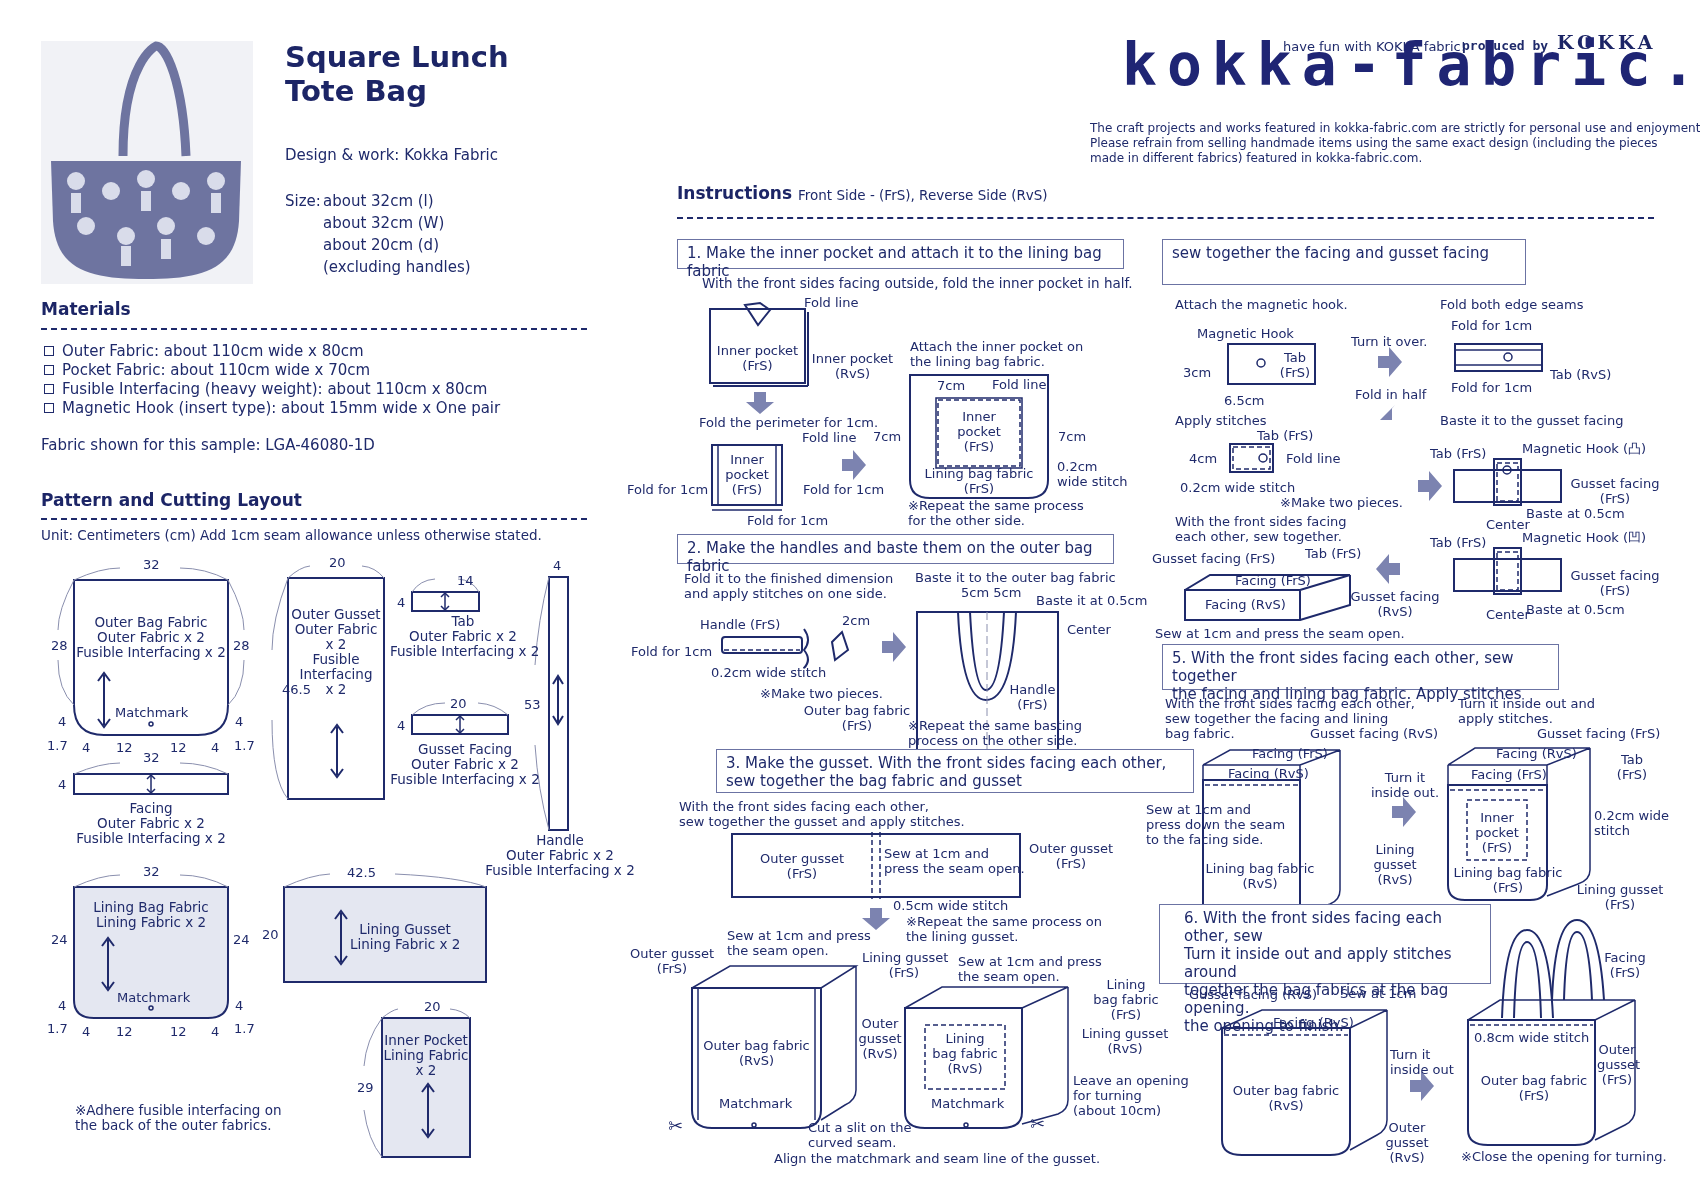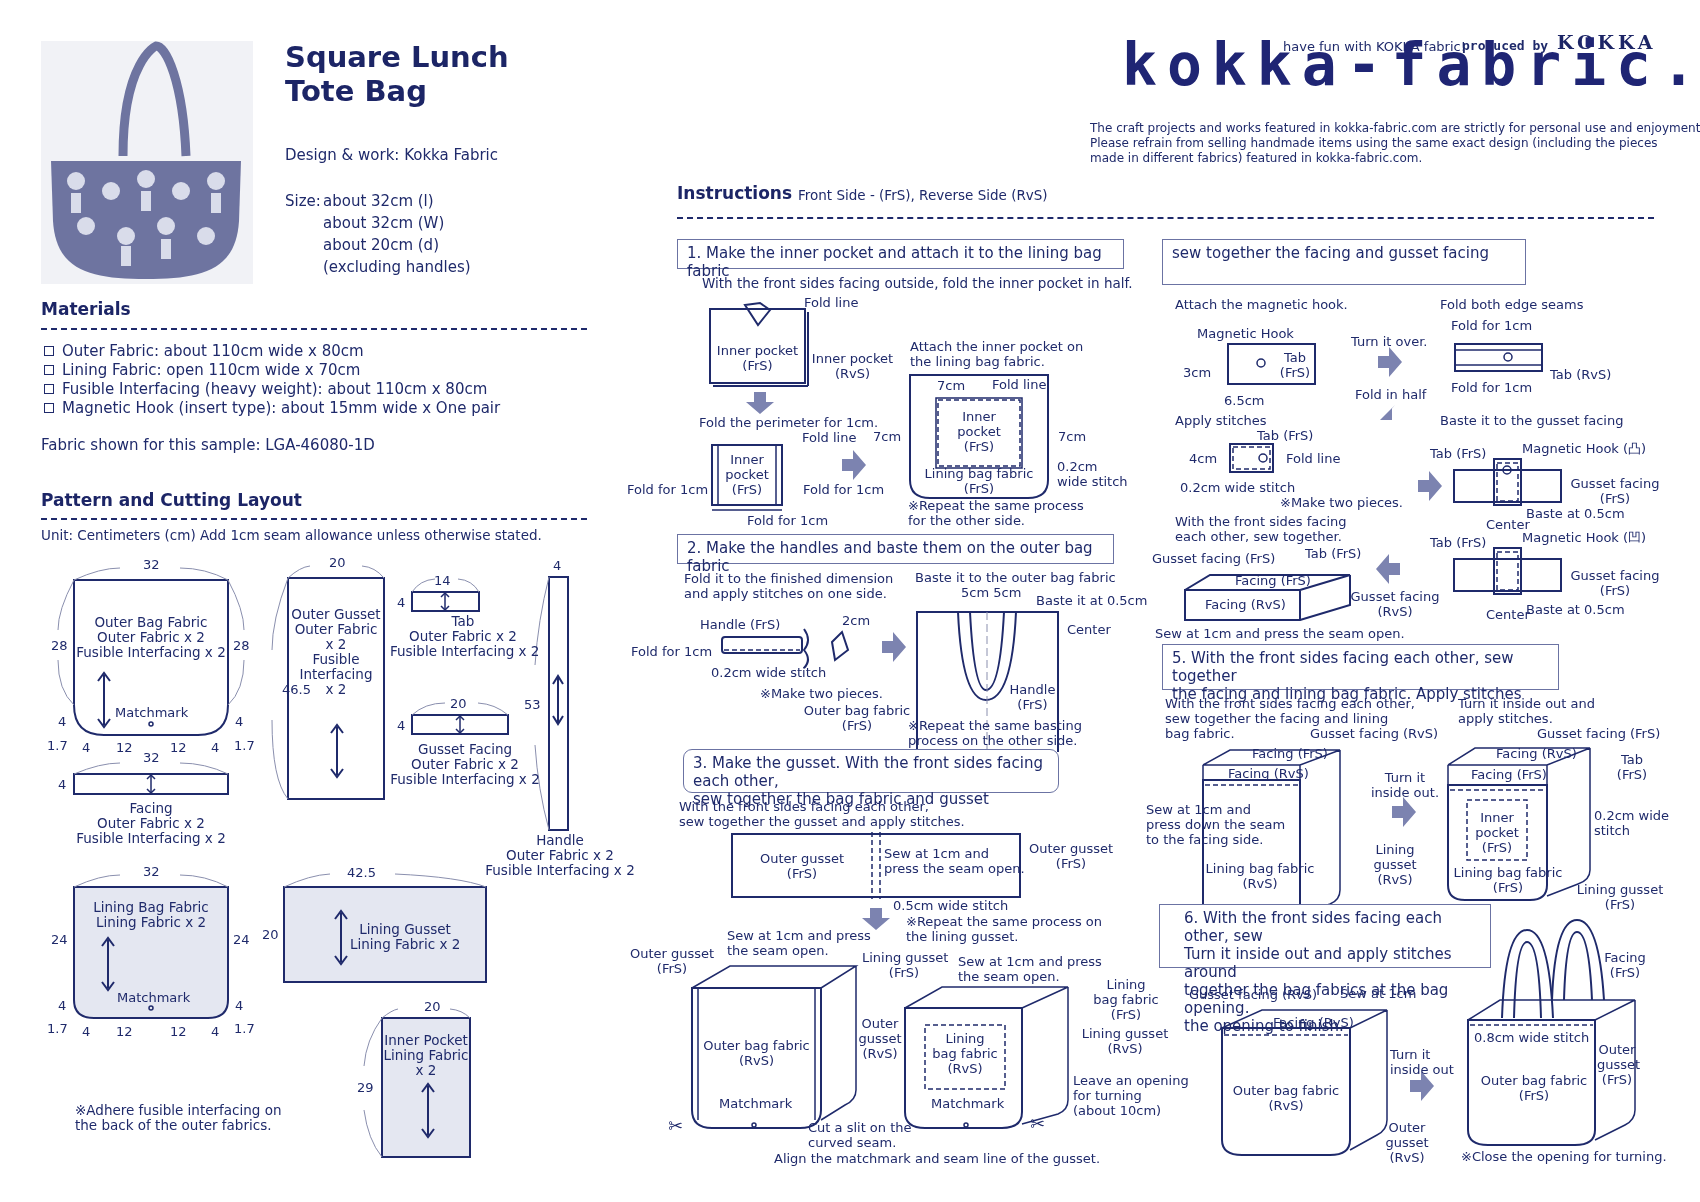--- a/index.html
+++ b/index.html
@@ -61,21 +61,21 @@
 <div class="t" style="left:1462px;top:38px;font-family:'DejaVu Sans Mono',monospace;font-weight:bold;font-size:13px;">produced by</div>
 <div class="t" style="left:1557px;top:35px;font-family:'DejaVu Serif',serif;font-weight:bold;font-size:19px;letter-spacing:4px;color:#1c2566;">KOKKA</div>
 <div class="t logo" style="left:1122px;top:58px;">kokka-fabric.com</div>
 <div class="t" style="left:1090px;top:121px;font-size:12px;line-height:14px;">The craft projects and works featured in kokka-fabric.com are strictly for personal use and enjoyment.</div>
 <div class="t" style="left:1090px;top:136px;font-size:12px;line-height:14px;">Please refrain from selling handmade items using the same exact design (including the pieces</div>
 <div class="t" style="left:1090px;top:151px;font-size:12px;line-height:14px;">made in different fabrics) featured in kokka-fabric.com.</div>
 
 <div class="t h2" style="left:41px;top:302px;">Materials</div>
 <div class="dash" style="left:41px;top:328px;width:546px;"></div>
 <div class="t mat" style="left:44px;top:342px;"><span style="display:inline-block;width:8px;height:8px;border:1px solid #1f2a6b;margin-right:8px;"></span><span>Outer Fabric: about 110cm wide x 80cm</span></div>
-<div class="t mat" style="left:44px;top:361px;"><span style="display:inline-block;width:8px;height:8px;border:1px solid #1f2a6b;margin-right:8px;"></span><span>Lining Fabric: open 110cm wide x 70cm</span></div>
+<div class="t mat" style="left:44px;top:361px;"><span style="display:inline-block;width:8px;height:8px;border:1px solid #1f2a6b;margin-right:8px;"></span><span>Pocket Fabric: about 110cm wide x 70cm</span></div>
 <div class="t mat" style="left:44px;top:380px;"><span style="display:inline-block;width:8px;height:8px;border:1px solid #1f2a6b;margin-right:8px;"></span><span>Fusible Interfacing (heavy weight): about 110cm x 80cm</span></div>
 <div class="t mat" style="left:44px;top:399px;"><span style="display:inline-block;width:8px;height:8px;border:1px solid #1f2a6b;margin-right:8px;"></span><span>Magnetic Hook (insert type): about 15mm wide x One pair</span></div>
 <div class="t mat" style="left:41px;top:436px;">Fabric shown for this sample: LGA-46080-1D</div>
 
 <div class="t h2" style="left:41px;top:493px;">Pattern and Cutting Layout</div>
 <div class="dash" style="left:41px;top:518px;width:546px;"></div>
 <div class="t" style="left:41px;top:528px;font-size:13.5px;">Unit: Centimeters (cm)  Add 1cm seam allowance unless otherwise stated.</div>
 
 <svg width="1700" height="1202">
 
@@ -157,21 +157,21 @@
 <div class="t" style="left:282px;top:682px;">46.5</div>
 <div class="t c" style="left:288px;top:607px;width:96px;font-size:13.5px;">
     <div>Outer Gusset</div>
     <div>Outer Fabric</div>
     <div>x 2</div>
     <div>Fusible</div>
     <div>Interfacing</div>
     <div>x 2</div>
   </div>
 
-<div class="t" style="left:434px;top:573px;">14</div>
+<div class="t" style="left:457px;top:573px;">14</div>
 <div class="t" style="left:397px;top:595px;">4</div>
 <div class="t c" style="left:390px;top:614px;width:146px;font-size:13.5px;">
     <div>Tab</div>
     <div>Outer Fabric x 2</div>
     <div>Fusible Interfacing x 2</div>
   </div>
 
 <div class="t" style="left:450px;top:696px;">20</div>
 <div class="t" style="left:397px;top:718px;">4</div>
 <div class="t c" style="left:390px;top:742px;width:150px;font-size:13.5px;">
@@ -341,21 +341,21 @@
 <div class="t" style="left:1067px;top:622px;">Center</div>
 <div class="t c" style="left:1005px;top:682px;width:55px;">
     <div>Handle</div>
     <div>(FrS)</div>
   </div>
 <div class="t" style="left:908px;top:718px;">
     <div>※Repeat the same basting</div>
     <div>process on the other side.</div>
   </div>
 
-<div class="stepbox" style="left:683px;top:749px;width:376px;height:44px;border-radius:9px;">
+<div class="stepbox" style="left:716px;top:749px;width:478px;height:44px;">
     <div>3. Make the gusset. With the front sides facing each other,</div>
     <div>sew together the bag fabric and gusset</div>
   </div>
 <div class="t" style="left:679px;top:799px;">
     <div>With the front sides facing each other,</div>
     <div>sew together the gusset and apply stitches.</div>
   </div>
 <div class="t c" style="left:732px;top:851px;width:140px;">
     <div>Outer gusset</div>
     <div>(FrS)</div>
@@ -574,21 +574,21 @@
   </div>
 <div class="t c" style="left:1453px;top:865px;width:110px;">
     <div>Lining bag fabric</div>
     <div>(FrS)</div>
   </div>
 <div class="t c" style="left:1570px;top:882px;width:100px;">
     <div>Lining gusset</div>
     <div>(FrS)</div>
   </div>
 
-<div class="stepbox" style="left:1159px;top:904px;width:332px;height:64px;padding-left:24px;">
+<div class="stepbox" style="left:1159px;top:904px;width:332px;height:80px;padding-left:24px;">
     <div>6. With the front sides facing each other, sew</div>
     <div>Turn it inside out and apply stitches around</div>
     <div>together the bag fabrics at the bag opening.</div>
     <div>the opening to finish.</div>
   </div>
 <div class="t" style="left:1189px;top:987px;">Gusset facing (RvS)</div>
 <div class="t" style="left:1340px;top:986px;">Sew at 1cm</div>
 <div class="t" style="left:1273px;top:1015px;">Facing (RvS)</div>
 <div class="t c" style="left:1222px;top:1083px;width:128px;">
     <div>Outer bag fabric</div>

